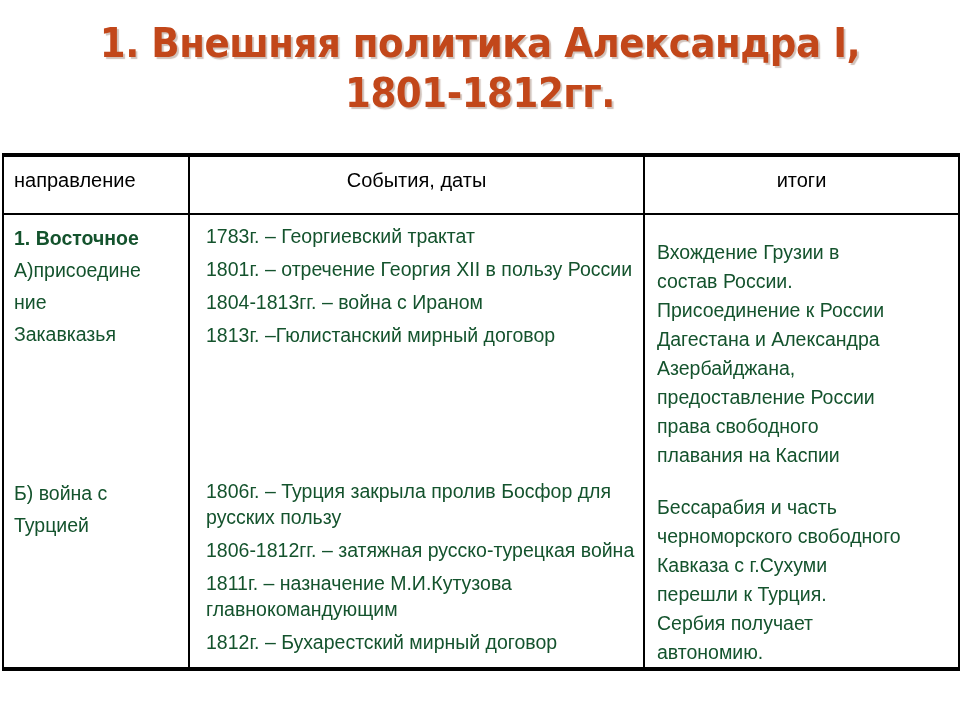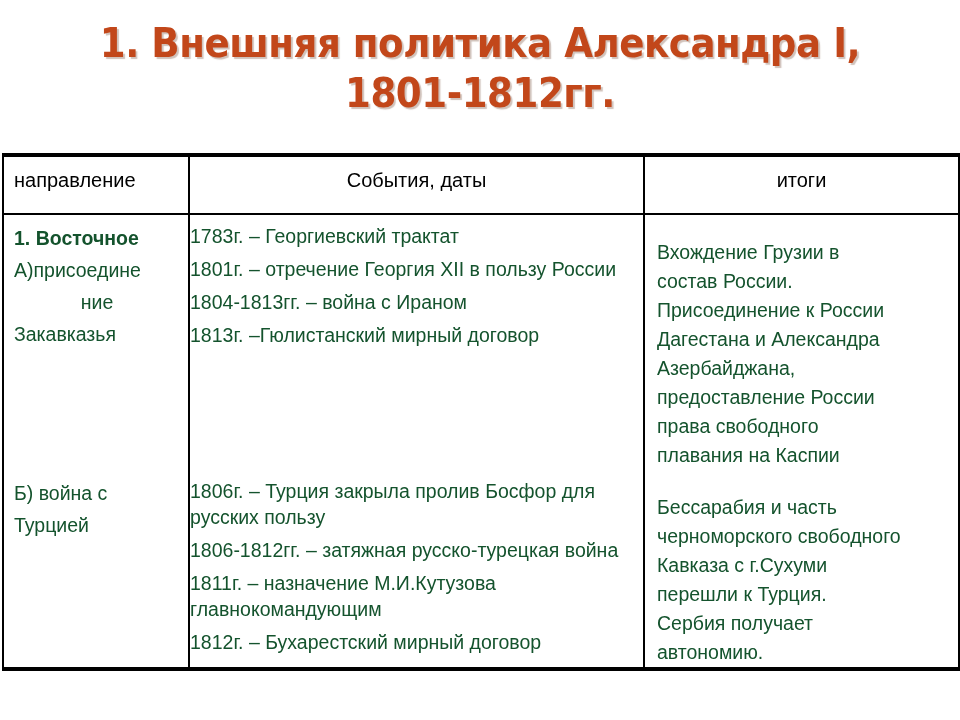--- a/index.html
+++ b/index.html
@@ -86,28 +86,28 @@
   .hdr-left  .hdr-inner { text-align: left; }
   .hdr-center .hdr-inner { text-align: center; }
 
   
   .cell {
     font-size: 19.5px;
     line-height: 26px;
     color: #14532d;
   }
   .cell.dir   { padding: 8px 8px 0 10px; }
-  .cell.ev    { padding: 8px 6px 0 0; }
+  .cell.ev    { padding: 8px 6px 0 16px; }
   .cell.res   { padding: 23px 8px 0 12px; }
 
   .cell p {
     margin: 0 0 7px 0;
   }
   .cell p.bold  { font-weight: bold; }
-  .cell p.center { text-align: center; }
+  .cell p.center { text-align: left; }
 
   .res p { margin: 0; line-height: 29px; }
   .dir  p { margin: 0 0 2px 0; line-height: 30px; }
 
   
   tr.row-east td { height: 238px; }
 </style>
 </head>
 <body>
 

